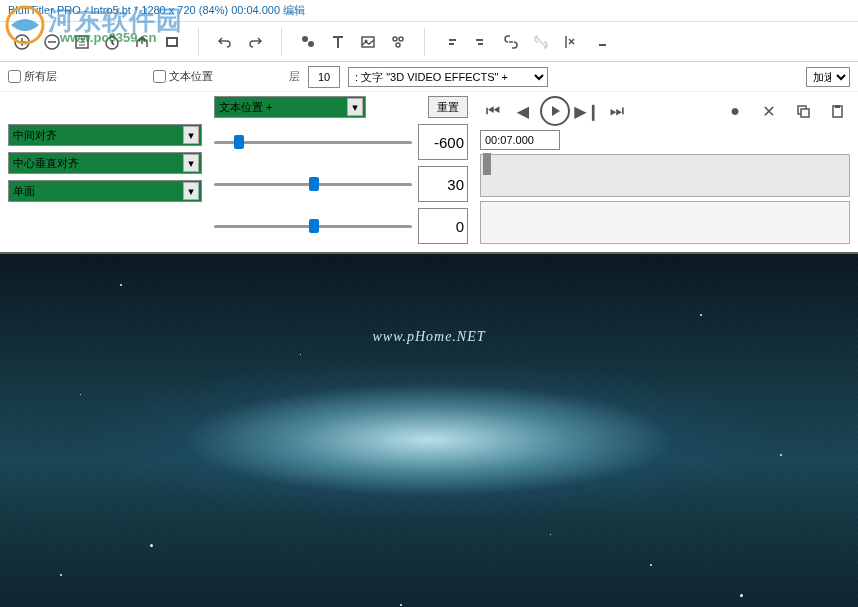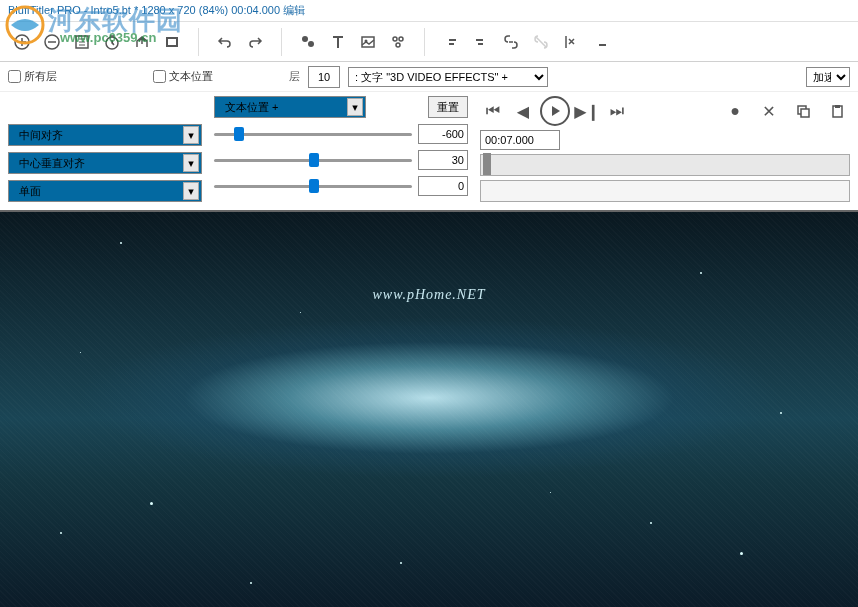--- a/index.html
+++ b/index.html
@@ -11,26 +11,26 @@
 .toolbar { height: 40px; background: #fff; border-bottom: 1px solid #d0d0d0; display: flex; align-items: center; padding: 0 8px; gap: 2px; }
 .tool-btn { width: 28px; height: 28px; display: flex; align-items: center; justify-content: center; cursor: pointer; border-radius: 3px; color: #555; }
 .tool-sep { width: 1px; height: 28px; background: #ddd; margin: 0 10px; }
 .row2 { height: 30px; display: flex; align-items: center; padding: 4px 8px; gap: 8px; border-bottom: 1px solid #eee; }
 .text-input { height: 22px; border: 1px solid #888; padding: 0 4px; font-size: 11px; }
 .checkbox-wrap { display: flex; align-items: center; gap: 3px; font-size: 11px; color: #333; cursor: pointer; }
 .checkbox-wrap input { width: 13px; height: 13px; }
 .layer-label { font-size: 11px; color: #555; }
 .layer-select { height: 20px; font-size: 11px; border: 1px solid #888; background: #fff; padding: 0 2px; }
 .row3 { display: flex; padding: 4px 8px; gap: 8px; }
-.dropdown { height: 22px; border: 1px solid #888; font-size: 11px; display: flex; align-items: center; justify-content: space-between; padding: 0 2px 0 10px; background: #0369a1; cursor: pointer; }
+.dropdown { height: 22px; border: 1px solid #888; font-size: 11px; display: flex; align-items: center; justify-content: space-between; padding: 0 2px 0 4px; background: #15803d; cursor: pointer; }
 .dropdown-arrow { background: #e8e8e8; width: 16px; height: 18px; display: flex; align-items: center; justify-content: center; border: 1px solid #aaa; }
 .slider { flex: 1; height: 18px; position: relative; }
 .slider-track { position: absolute; top: 8px; left: 0; right: 0; height: 3px; background: #999; border-radius: 2px; }
 .slider-thumb { position: absolute; top: 2px; width: 10px; height: 14px; background: #0078d7; border-radius: 2px; cursor: pointer; }
-.value-box { width: 50px; height: 20px; border: 1px solid #888; font-size: 11px; padding: 0 3px; display: flex; align-items: center; justify-content: flex-end; background: #fff; }
+.value-box { width: 50px; height: 36px; border: 1px solid #888; font-size: 15px; padding: 0 3px; display: flex; align-items: center; justify-content: flex-end; background: #fff; }
 .btn { height: 22px; padding: 0 8px; font-size: 11px; border: 1px solid #888; background: #f0f0f0; cursor: pointer; display: flex; align-items: center; }
 .playback { display: flex; align-items: center; gap: 4px; }
 .play-btn { width: 26px; height: 26px; display: flex; align-items: center; justify-content: center; cursor: pointer; color: #555; }
 .play-main { width: 30px; height: 30px; border: 2px solid #555; border-radius: 50%; display: flex; align-items: center; justify-content: center; cursor: pointer; }
 .timeline { flex: 1; height: 18px; background: #e8e8e8; border: 1px solid #aaa; position: relative; cursor: pointer; }
 .timeline-marker { position: absolute; top: -2px; left: 2px; width: 8px; height: 22px; background: #888; }
 .bottom-sep { height: 2px; background: #666; margin-top: 4px; }
 .preview { width: 858px; height: 413px; background: radial-gradient(ellipse 350px 80px at 50% 45%, rgba(200,240,250,0.9) 0%, rgba(120,200,220,0.5) 40%, rgba(30,80,110,0.3) 70%, transparent 100%), linear-gradient(180deg, #0a1820 0%, #163845 35%, #1a4555 50%, #143540 65%, #0a1825 100%); position: relative; overflow: hidden; }
 .preview::before { content: ''; position: absolute; inset: 0; background-image: repeating-linear-gradient(45deg, rgba(255,255,255,0.02) 0px, rgba(255,255,255,0.02) 1px, transparent 1px, transparent 4px); }
 .preview-text { position: absolute; top: 75px; left: 50%; transform: translateX(-50%); color: #c8e8f0; font-size: 14px; font-style: italic; font-family: "Times New Roman", serif; letter-spacing: 1px; }

